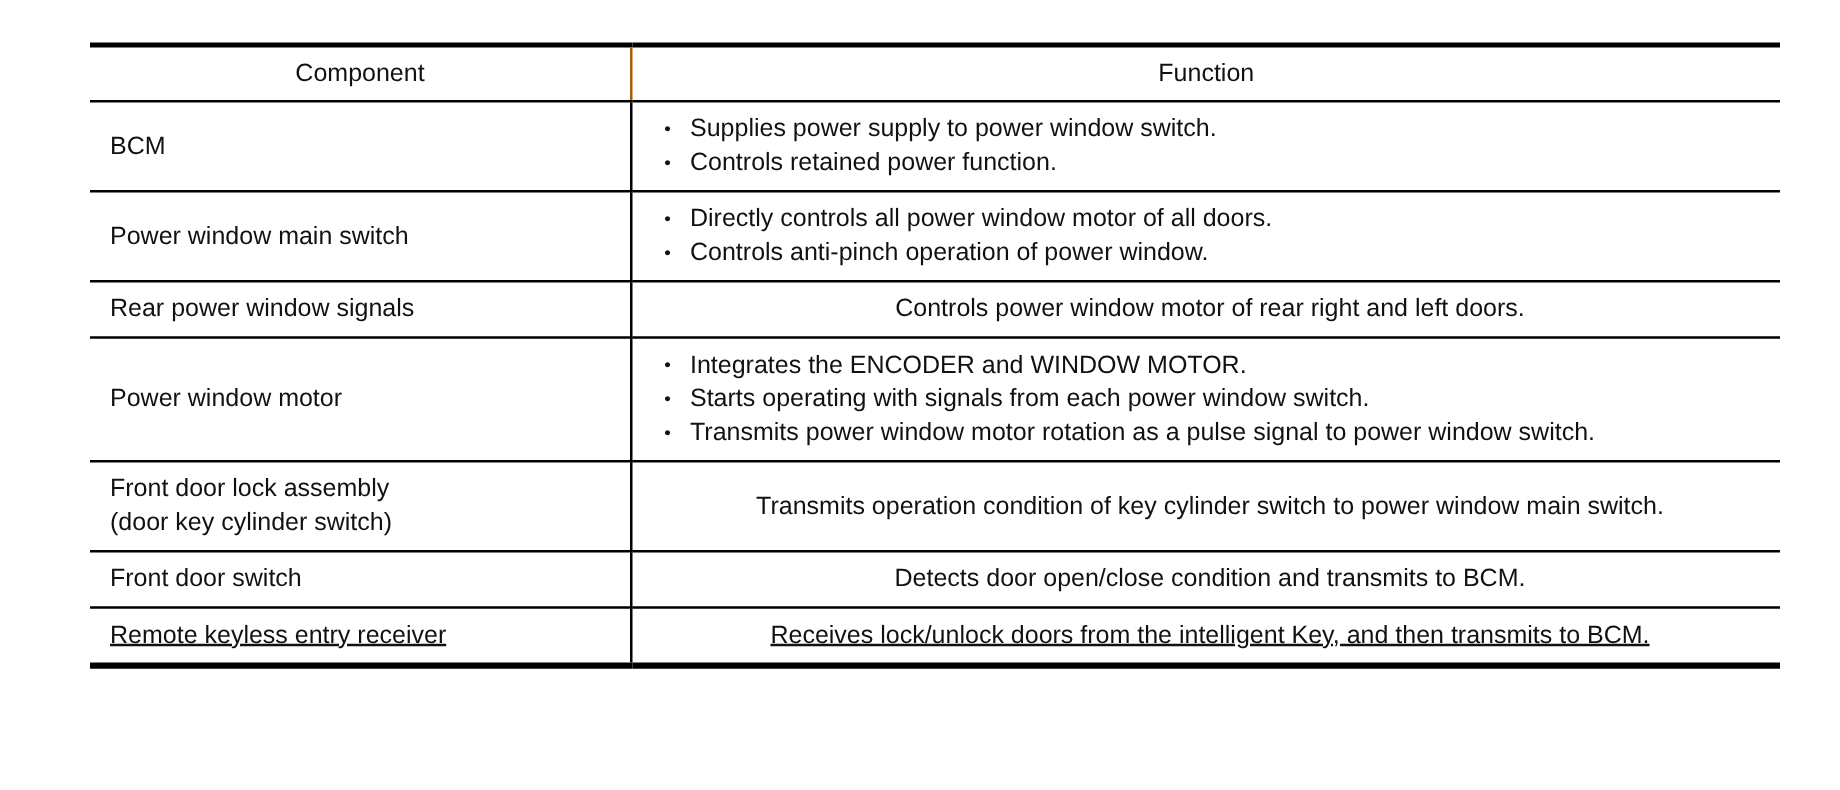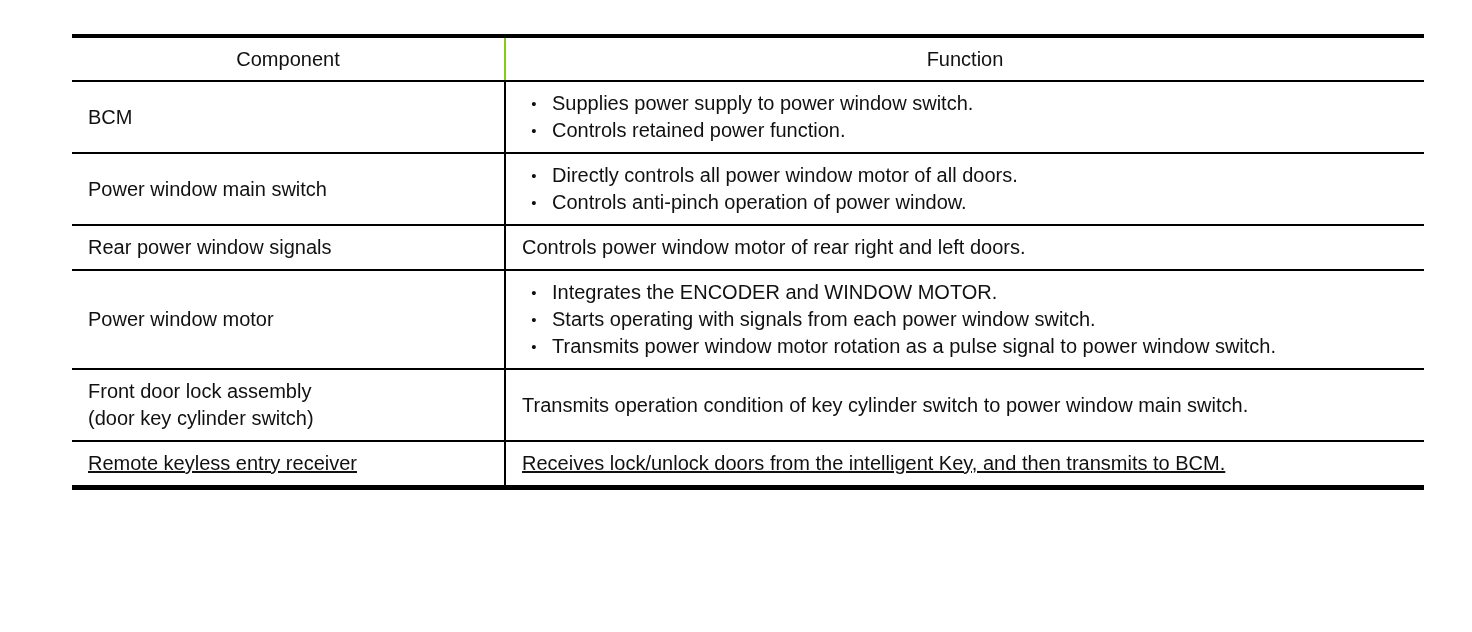--- a/index.html
+++ b/index.html
@@ -31,42 +31,42 @@
   table.spec-table col.col-function  { width: 919px; }
 
   th.header-cell {
     border-top: 4px solid #000000;
     border-bottom: 2px solid #000000;
     font-weight: normal;
     text-align: center;
     padding: 8px 6px;
     line-height: 26px;
   }
-  th.header-cell:first-child { border-right: 2px solid #84cc16; text-align: center; }
+  th.header-cell:first-child { border-right: 2px solid #a16207; text-align: center; }
 
   td {
     border-bottom: 2px solid #000000;
     vertical-align: middle;
     padding: 8px 0;
   }
   tbody tr:last-child td { border-bottom: 5px solid #000000; text-decoration: underline; }
 
   td.component-cell {
     border-right: 2px solid #000000;
     padding-left: 16px;
     padding-right: 10px;
     margin-top: 20px;
   }
   td.component-cell .component-line { line-height: 27px; }
 
   td.function-cell {
     padding-left: 16px;
     padding-right: 10px;
   }
-  .function-plain { line-height: 27px; }
+  .function-plain { line-height: 27px; text-align: center; }
 
   ul.bullet-list { list-style: none; }
   ul.bullet-list li {
     display: flex;
     line-height: 27px;
   }
   ul.bullet-list .bullet {
     flex: 0 0 auto;
     width: 16px;
     margin-left: 4px;
@@ -159,20 +159,28 @@
           <td class="component-cell">
             <div class="component-line">Front door lock assembly</div>
             <div class="component-line">(door key cylinder switch)</div>
           </td>
           <td class="function-cell">
             <div class="function-plain">Transmits operation condition of key cylinder switch to power window main switch.</div>
           </td>
         </tr>
         <tr>
           <td class="component-cell">
+            <div class="component-line">Front door switch</div>
+          </td>
+          <td class="function-cell">
+            <div class="function-plain">Detects door open/close condition and transmits to BCM.</div>
+          </td>
+        </tr>
+        <tr>
+          <td class="component-cell">
             <div class="component-line">Remote keyless entry receiver</div>
           </td>
           <td class="function-cell">
             <div class="function-plain">Receives lock/unlock doors from the intelligent Key, and then transmits to BCM.</div>
           </td>
         </tr>
       </tbody>
   </table>
 </div>
 

